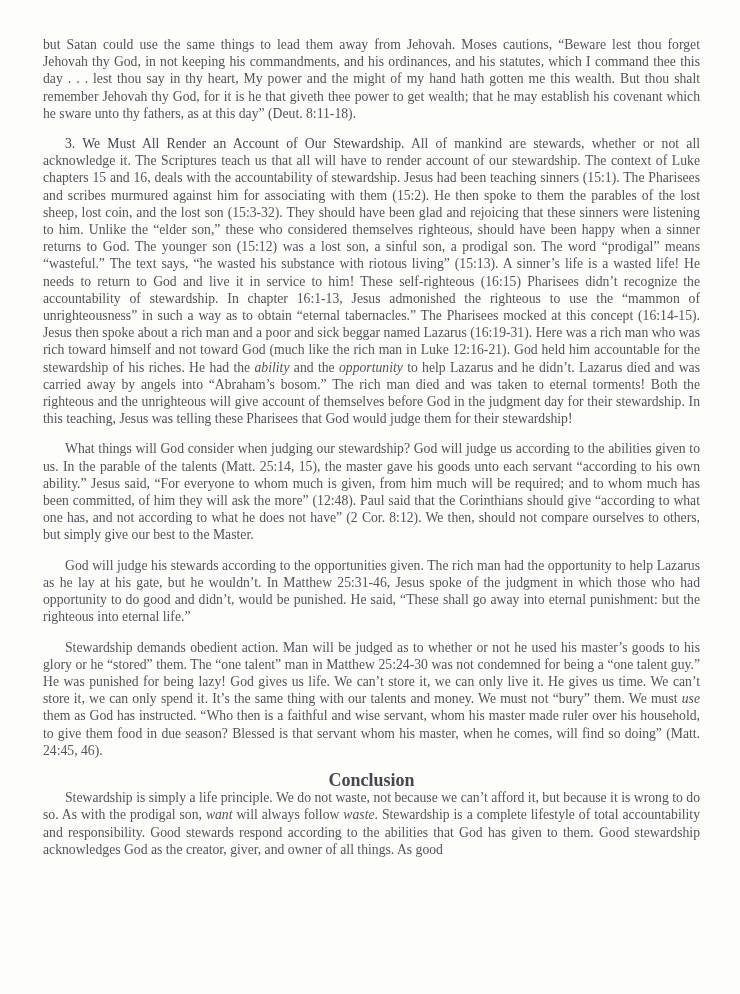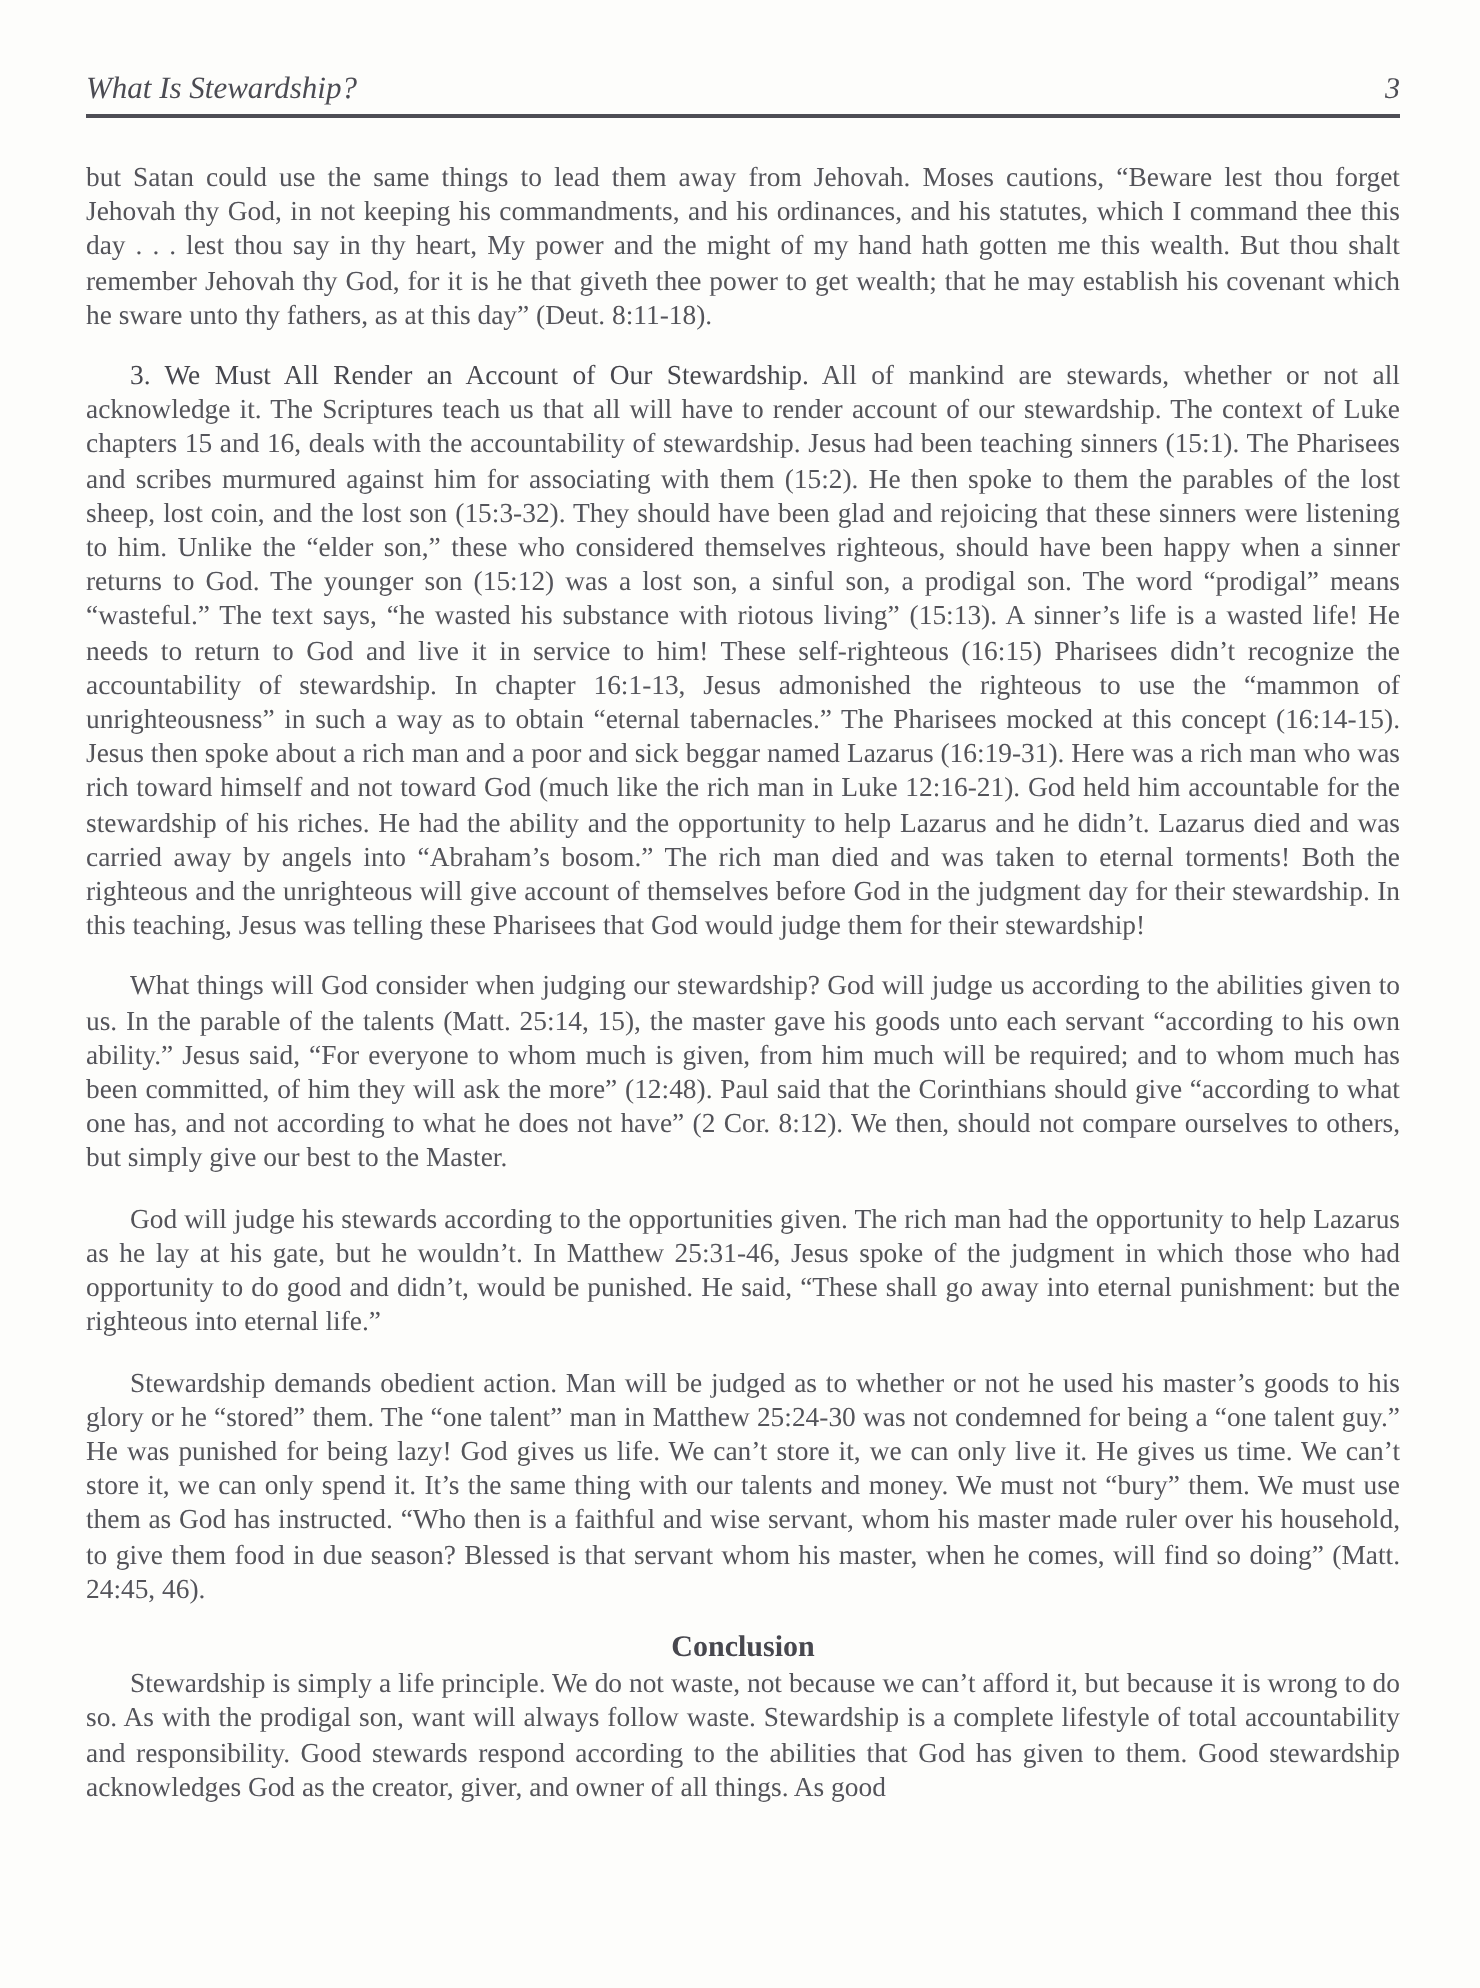--- a/index.html
+++ b/index.html
@@ -46,43 +46,40 @@
     text-indent: 22px;
   }
   .body-text p.no-indent {
     text-indent: 0;
   }
   .lead-bold {
     font-weight: normal;
     color: #47474e;
   }
   .it {
+    font-style: italic;
   }
   h2.conclusion {
-    font-size: 15px;
+    font-size: 18px;
     line-height: 17.2px;
     font-weight: bold;
     color: #47474e;
     text-align: center;
     margin: 0;
     padding: 0;
   }
   .body-text p.last {
     margin-bottom: 0;
   }
 </style>
 </head>
 <body>
 
 <div class="page">
 
-  <div class="running-header">
-    <span class="title">What Is Stewardship?</span>
-    <span class="page-num">3</span>
-  </div>
 
   <div class="body-text">
 
     <p class="no-indent">but Satan could use the same things to lead them away from Jehovah. Moses cautions, “Beware lest thou forget Jehovah thy God, in not keeping his commandments, and his ordinances, and his statutes, which I command thee this day . . . lest thou say in thy heart, My power and the might of my hand hath gotten me this wealth. But thou shalt remember Jehovah thy God, for it is he that giveth thee power to get wealth; that he may establish his covenant which he sware unto thy fathers, as at this day” (Deut. 8:11-18).</p>
 
     <p class="indent"><span class="lead-bold">3. We Must All Render an Account of Our Stewardship.</span><span> All of mankind are stewards, whether or not all acknowledge it. The Scriptures teach us that all will have to render account of our stewardship. The context of Luke chapters 15 and 16, deals with the accountability of stewardship. Jesus had been teaching sinners (15:1). The Pharisees and scribes murmured against him for associating with them (15:2). He then spoke to them the parables of the lost sheep, lost coin, and the lost son (15:3-32). They should have been glad and rejoicing that these sinners were listening to him. Unlike the “elder son,” these who considered themselves righteous, should have been happy when a sinner returns to God. The younger son (15:12) was a lost son, a sinful son, a prodigal son. The word “prodigal” means “wasteful.” The text says, “he wasted his substance with riotous living” (15:13). A sinner’s life is a wasted life! He needs to return to God and live it in service to him! These self-righteous (16:15) Pharisees didn’t recognize the accountability of stewardship. In chapter 16:1-13, Jesus admonished the righteous to use the “mammon of unrighteousness” in such a way as to obtain “eternal tabernacles.” The Pharisees mocked at this concept (16:14-15). Jesus then spoke about a rich man and a poor and sick beggar named Lazarus (16:19-31). Here was a rich man who was rich toward himself and not toward God (much like the rich man in Luke 12:16-21). God held him accountable for the stewardship of his riches. He had the </span><span class="it">ability</span><span> and the </span><span class="it">opportunity</span><span> to help Lazarus and he didn’t. Lazarus died and was carried away by angels into “Abraham’s bosom.” The rich man died and was taken to eternal torments! Both the righteous and the unrighteous will give account of themselves before God in the judgment day for their stewardship. In this teaching, Jesus was telling these Pharisees that God would judge them for their stewardship!</span></p>
 
     <p class="indent">What things will God consider when judging our stewardship? God will judge us according to the abilities given to us. In the parable of the talents (Matt. 25:14, 15), the master gave his goods unto each servant “according to his own ability.” Jesus said, “For everyone to whom much is given, from him much will be required; and to whom much has been committed, of him they will ask the more” (12:48). Paul said that the Corinthians should give “according to what one has, and not according to what he does not have” (2 Cor. 8:12). We then, should not compare ourselves to others, but simply give our best to the Master.</p>
 
     <p class="indent">God will judge his stewards according to the opportunities given. The rich man had the opportunity to help Lazarus as he lay at his gate, but he wouldn’t. In Matthew 25:31-46, Jesus spoke of the judgment in which those who had opportunity to do good and didn’t, would be punished. He said, “These shall go away into eternal punishment: but the righteous into eternal life.”</p>

